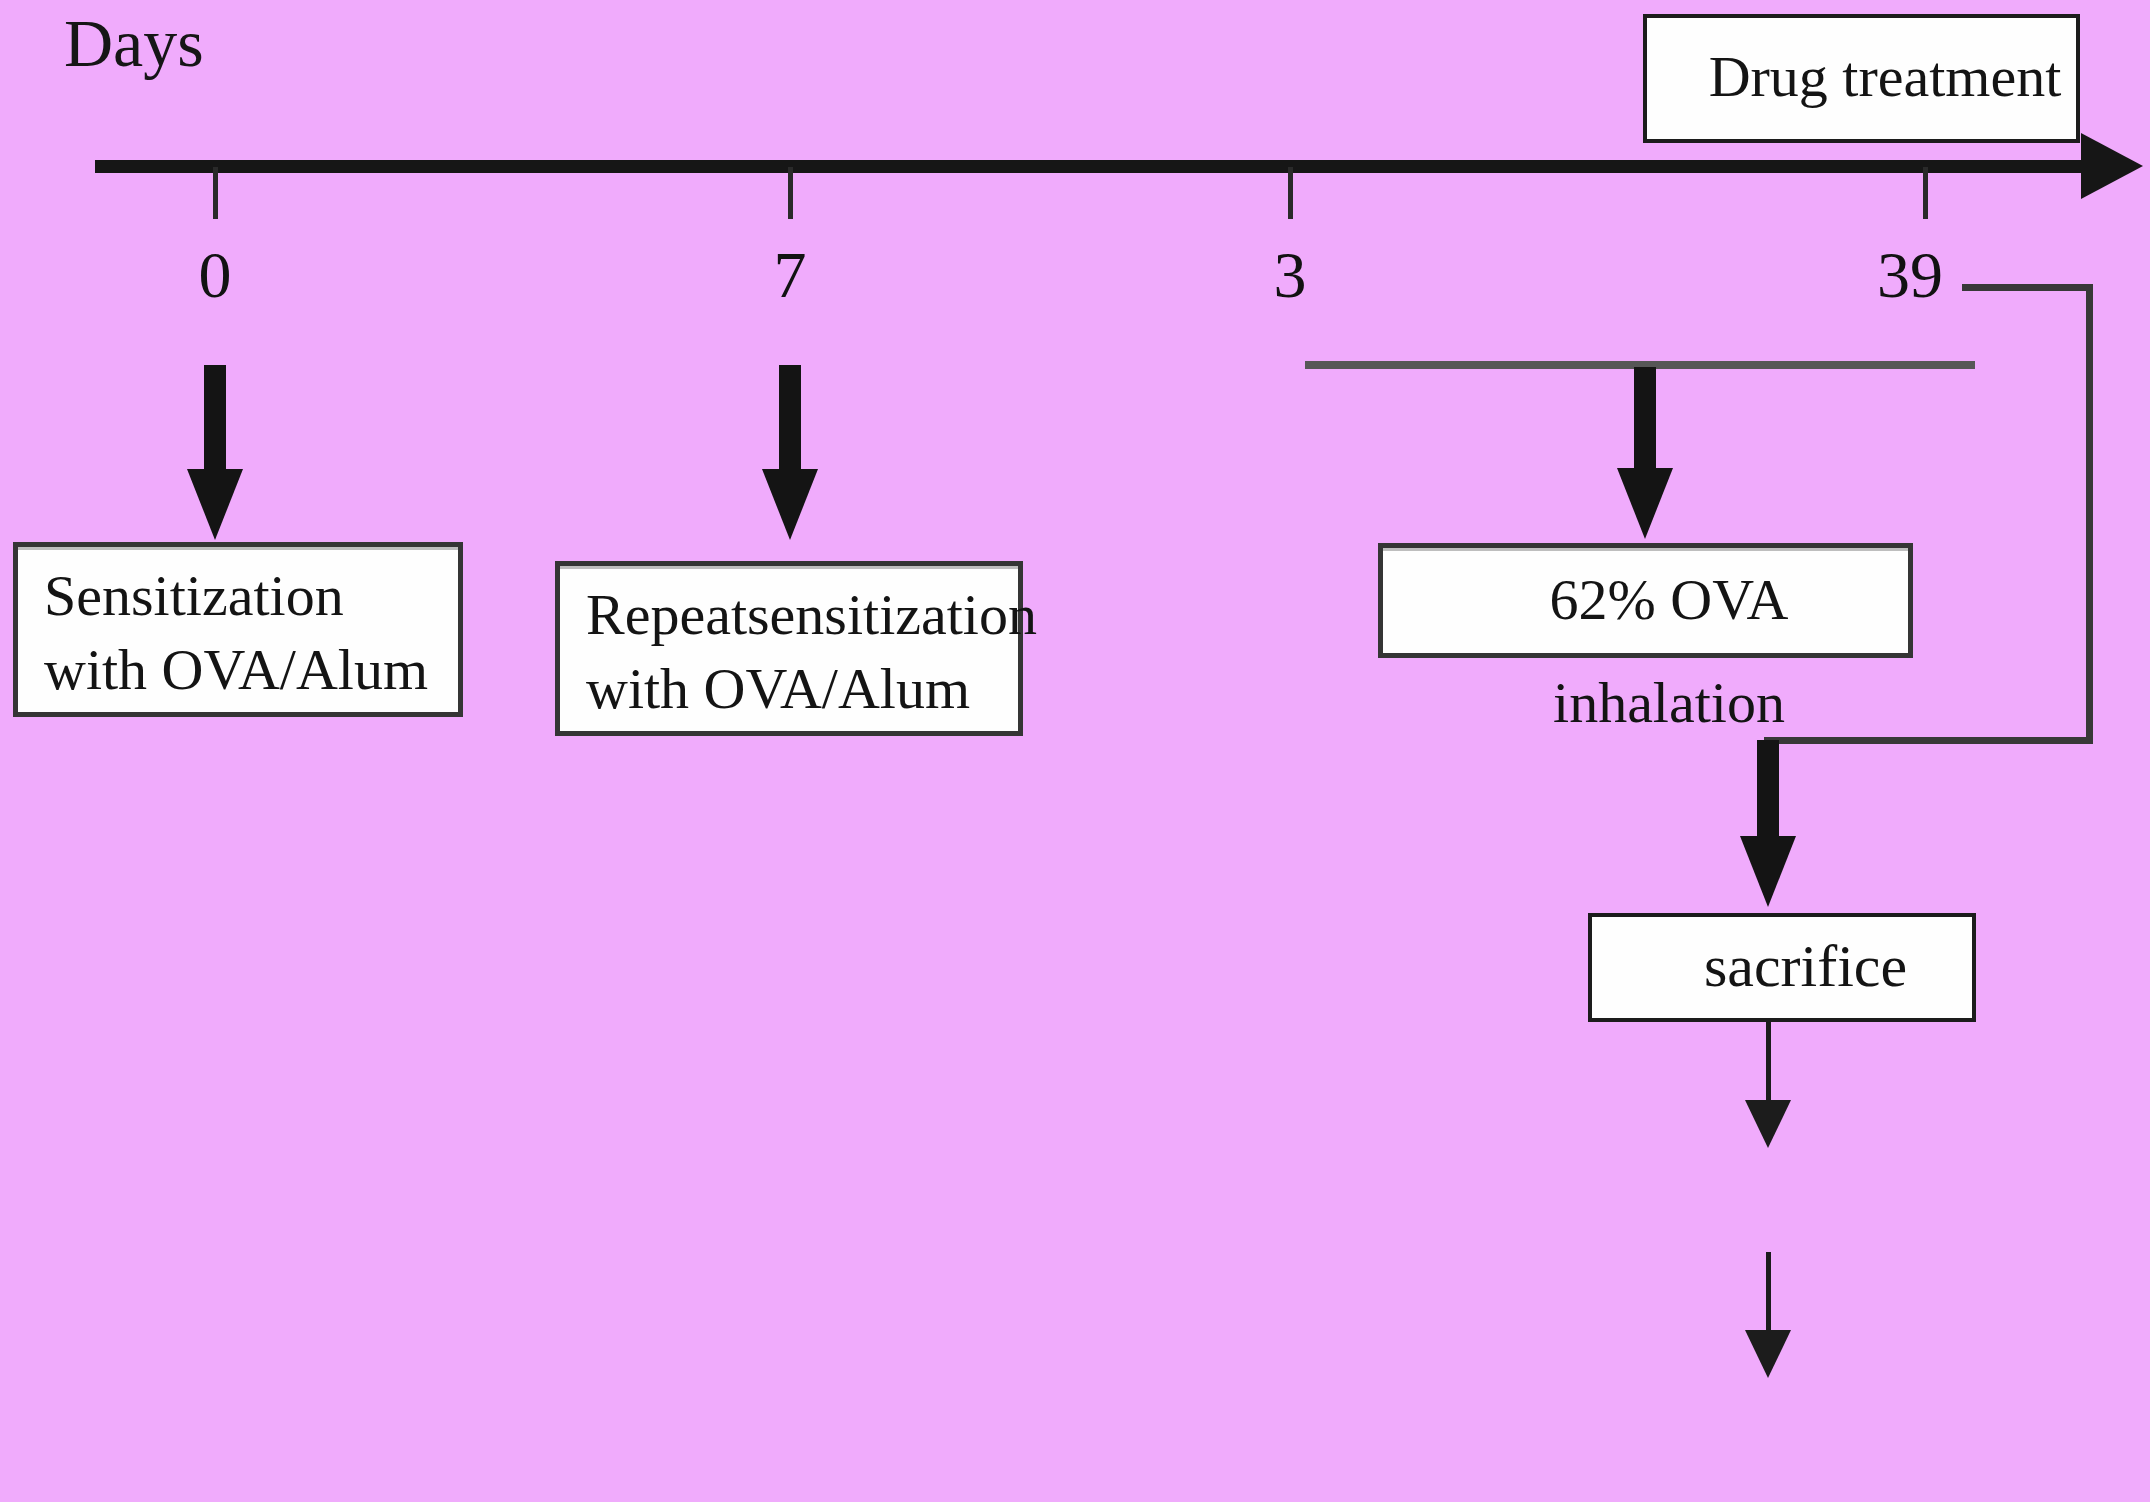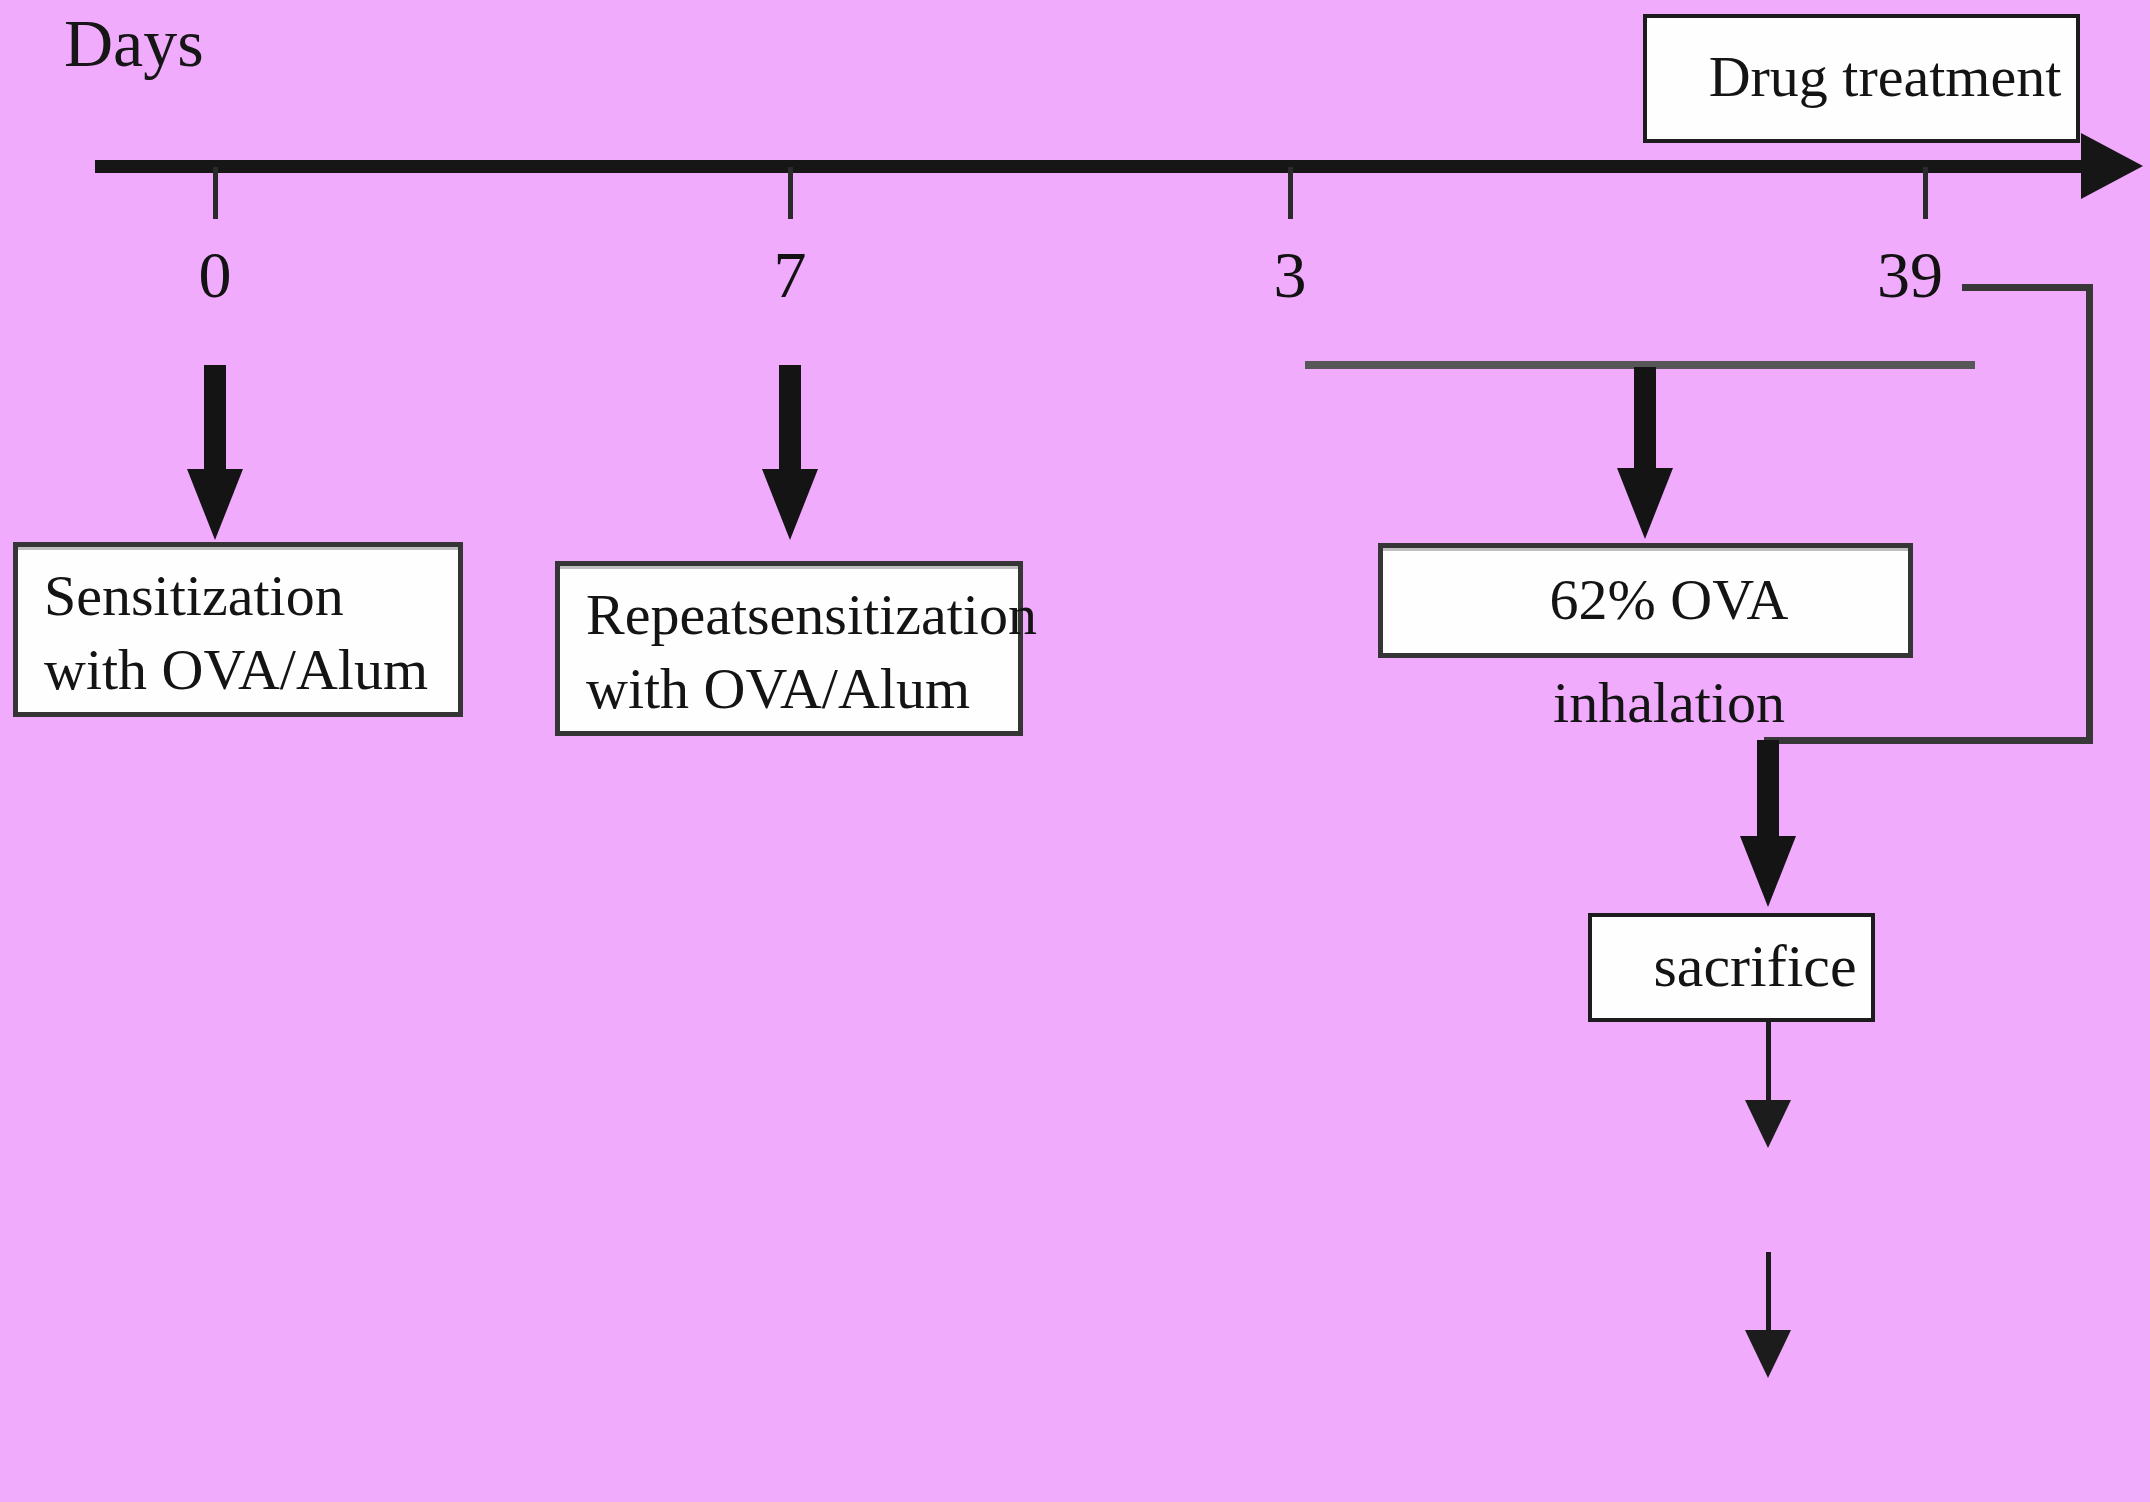--- a/index.html
+++ b/index.html
@@ -88,21 +88,21 @@
   }
   .repeat-box .line { line-height: 74px; }
   .justify-line { display: flex; justify-content: space-between; }
 
   .ova-box {
     left: 1378px; top: 543px; width: 535px; height: 115px;
   }
   .ova-box .box-text { line-height: 103px; }
 
   .sacrifice-box {
-    left: 1588px; top: 913px; width: 287px; height: 109px;
+    left: 1588px; top: 913px; width: 388px; height: 109px;
   }
   .sacrifice-box .box-text { font-size: 60px; line-height: 99px; }
 
   .lung-box {
     left: 1585px; top: 1148px; width: 400px; height: 104px;
   }
   .lung-box .box-text { font-size: 60px; line-height: 92px; }
 
   .camp-box {
     left: 1585px; top: 1378px; width: 400px; height: 106px;

